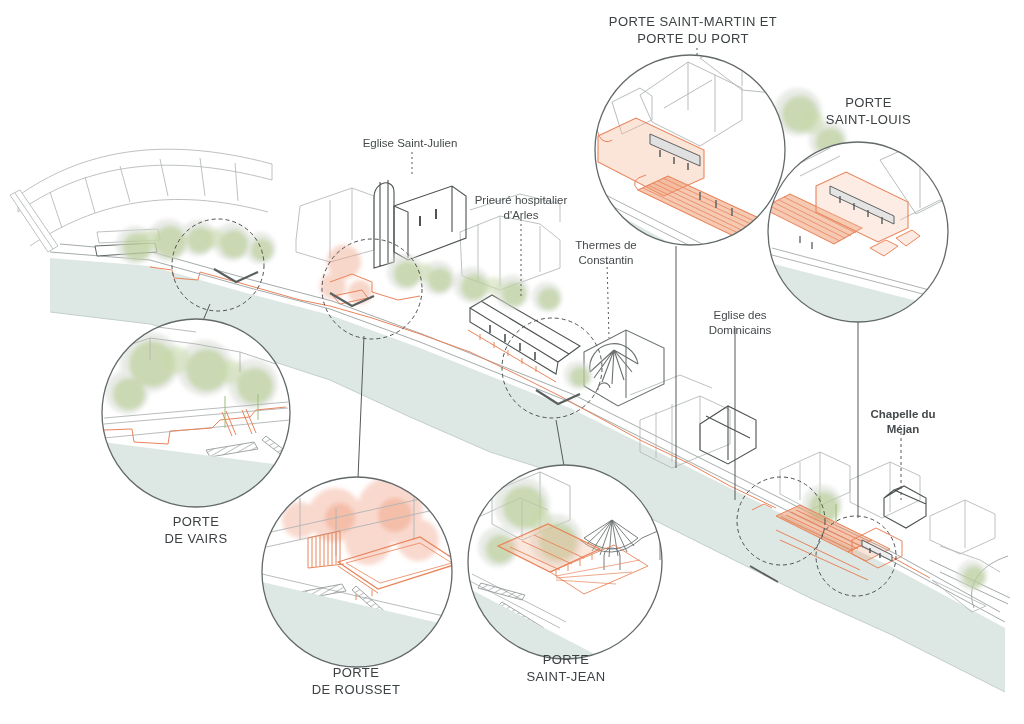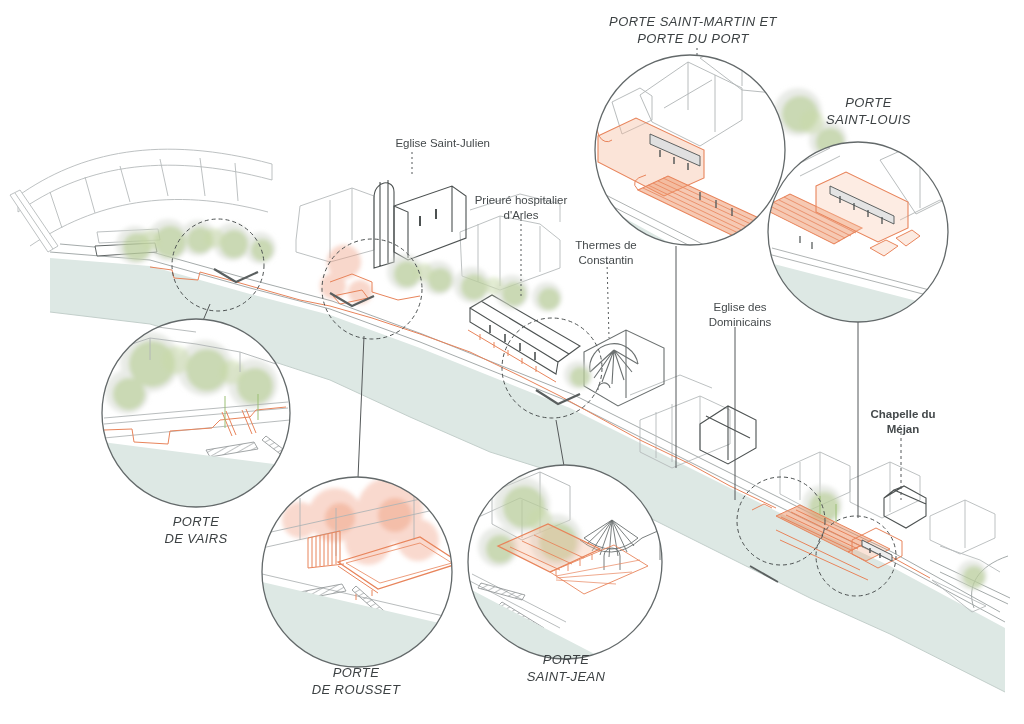--- a/index.html
+++ b/index.html
@@ -6,21 +6,21 @@
   .stage{
     position:relative;width:1024px;height:724px;background:#ffffff;overflow:hidden;
     font-family:"Liberation Sans", sans-serif;
   }
   .stage svg{position:absolute;left:0;top:0;}
   .lbl{
     position:absolute;text-align:center;white-space:pre-line;color:#44494b;
     line-height:1.3;user-select:none;
   }
   .lbl.landmark{font-size:11.5px;}
-  .lbl.gate{font-size:13px;font-style:italic;letter-spacing:.4px;color:#3c4143;font-weight:500;}
+  .lbl.gate{font-size:13px;letter-spacing:.4px;color:#3c4143;font-weight:500;}
 </style>
 </head>
 <body>
 
 <div class="stage">
 
 <svg width="1024" height="724" viewBox="0 0 1024 724">
   <defs>
     <pattern id="hatch" width="5" height="5" patternUnits="userSpaceOnUse" patternTransform="rotate(60)">
       <line x1="0" y1="0" x2="0" y2="5" stroke="#8a8f90" stroke-width="1.1"></line>
@@ -375,29 +375,29 @@
     <circle cx="565" cy="562" r="97" fill="none" stroke="#63696a" stroke-width="1.3"></circle>
   </g>
 </svg>
 
   <div class="lbl gate" style="left:563px;top:14px;width:260px;">PORTE SAINT-MARTIN ET
 PORTE DU PORT</div>
 
   <div class="lbl gate" style="left:796px;top:95px;width:145px;">PORTE
 SAINT-LOUIS</div>
 
-  <div class="lbl landmark" style="left:330px;top:136px;width:160px;text-align:right;">Eglise Saint-Julien</div>
+  <div class="lbl landmark" style="left:330px;top:136px;width:160px;">Eglise Saint-Julien</div>
 
   <div class="lbl landmark" style="left:546px;top:238px;width:120px;">Thermes de
 Constantin</div>
 
   <div class="lbl landmark" style="left:451px;top:193px;width:140px;">Prieuré hospitalier
 d'Arles</div>
 
-  <div class="lbl landmark" style="left:680px;top:300px;width:120px;">Eglise des
+  <div class="lbl landmark" style="left:680px;top:308px;width:120px;">Eglise des
 Dominicains</div>
 
   <div class="lbl landmark" style="left:848px;top:407px;width:110px;font-weight:bold;">Chapelle du
 Méjan</div>
 
   <div class="lbl gate" style="left:136px;top:514px;width:120px;">PORTE
 DE VAIRS</div>
 
   <div class="lbl gate" style="left:286px;top:665px;width:140px;">PORTE
 DE ROUSSET</div>

